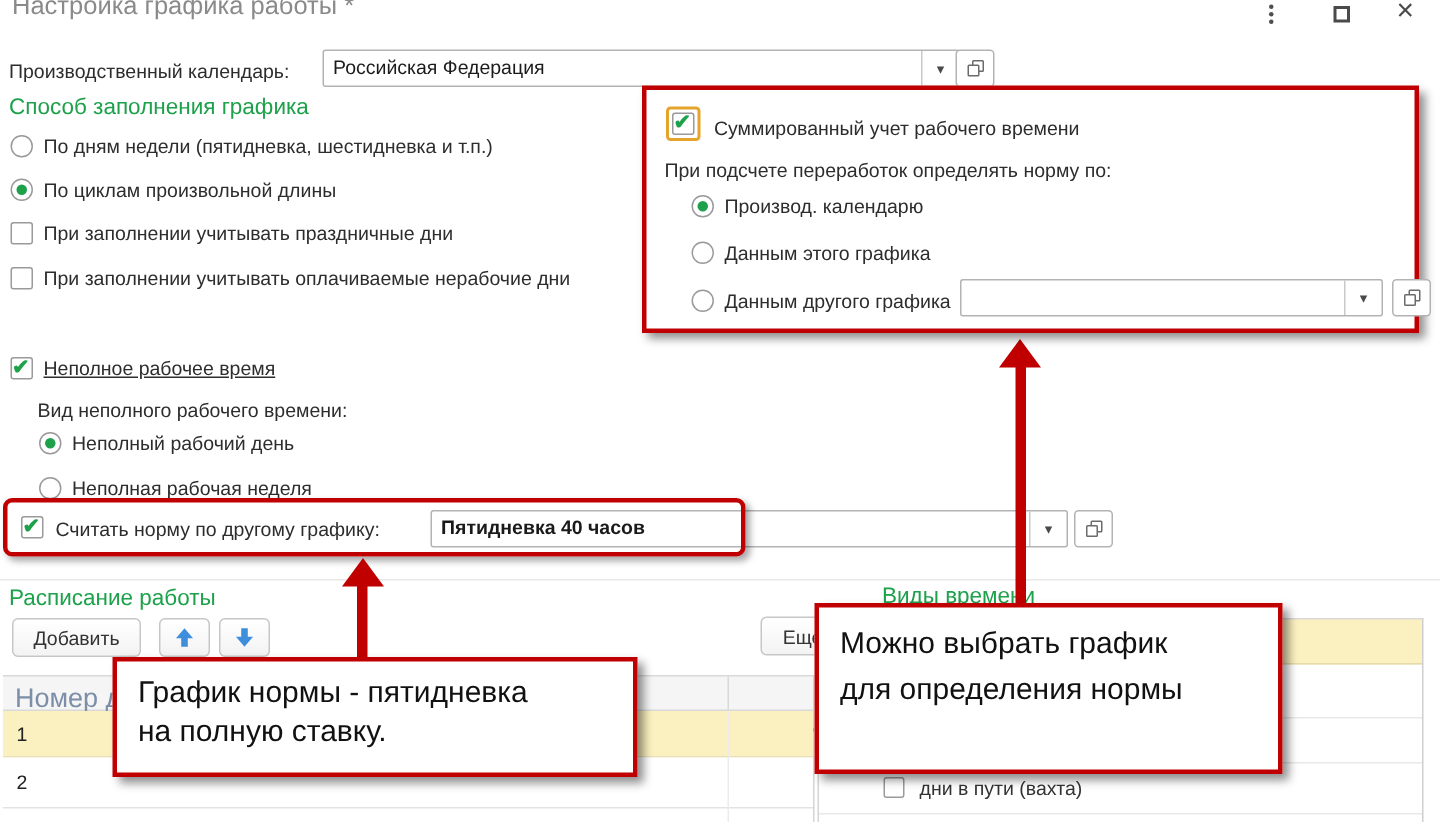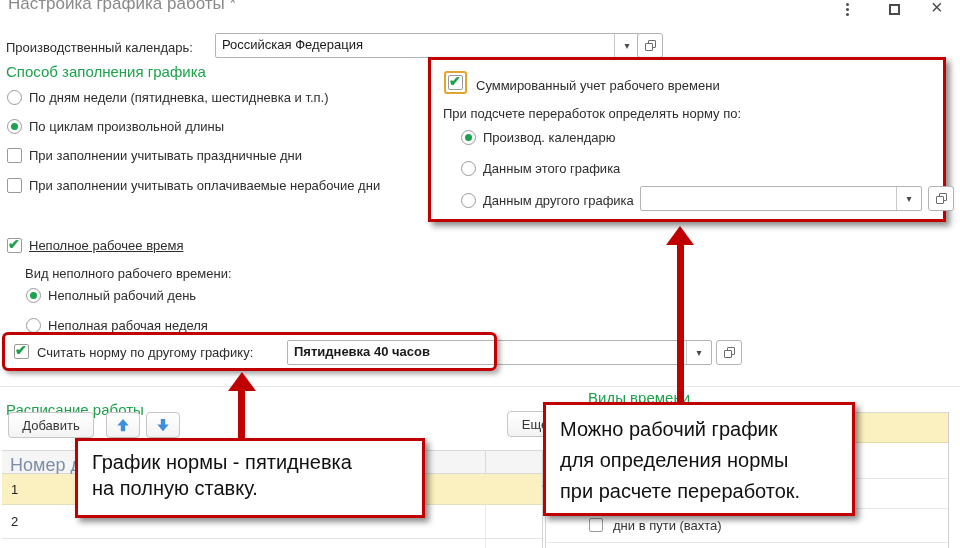--- a/index.html
+++ b/index.html
@@ -79,21 +79,21 @@
   <div class="field" style="left:287px;top:340px;width:425px;height:25px;">
     <div class="txt" style="font-weight:bold;">Пятидневка 40 часов</div>
     <div class="dd">▾</div>
   </div>
   <div class="open-btn" style="left:716px;top:340px;">
     <span class="lnk"></span>
   </div>
 
   <div class="abs" style="left:0;top:386px;width:960px;height:1px;background:#e8e8e8;"></div>
 
-  <div class="green-h" style="left:6px;top:390px;margin-top:11px;">Расписание работы</div>
+  <div class="green-h" style="left:6px;top:390px;">Расписание работы</div>
   <div class="tb-btn" style="left:8px;top:412px;width:86px;">Добавить</div>
   <div class="tb-btn" style="left:106px;top:412px;width:34px;">
     <svg width="14" height="14" viewBox="0 0 16 16">
         <path d="M8 1 L14.5 8.5 H10.5 V15 H5.5 V8.5 H1.5 Z" fill="#3F8EDC"></path>
       </svg>
   </div>
   <div class="tb-btn" style="left:146px;top:412px;width:34px;">
     <svg width="14" height="14" viewBox="0 0 16 16">
         <path d="M8 15 L1.5 7.5 H5.5 V1 H10.5 V7.5 H14.5 Z" fill="#3F8EDC"></path>
       </svg>
@@ -152,18 +152,17 @@
       <span class="lnk"></span>
     </div>
   </div>
 
   <div class="callout" style="left:75px;top:438px;width:350px;height:80px;">
     <div class="callout-txt" style="left:14px;top:10px;">График нормы - пятидневка</div>
     <div class="callout-txt" style="left:14px;top:36px;">на полную ставку.</div>
   </div>
 
   <div class="callout" style="left:543px;top:402px;width:312px;height:114px;">
-    <div class="callout-txt" style="left:14px;top:13px;">Можно рабочий график</div>
+    <div class="callout-txt" style="left:14px;top:13px;">Можно выбрать график</div>
     <div class="callout-txt" style="left:14px;top:44px;">для определения нормы</div>
-    <div class="callout-txt" style="left:14px;top:75px;">при расчете переработок.</div>
   </div>
 
 </div>
 
 </body></html>

